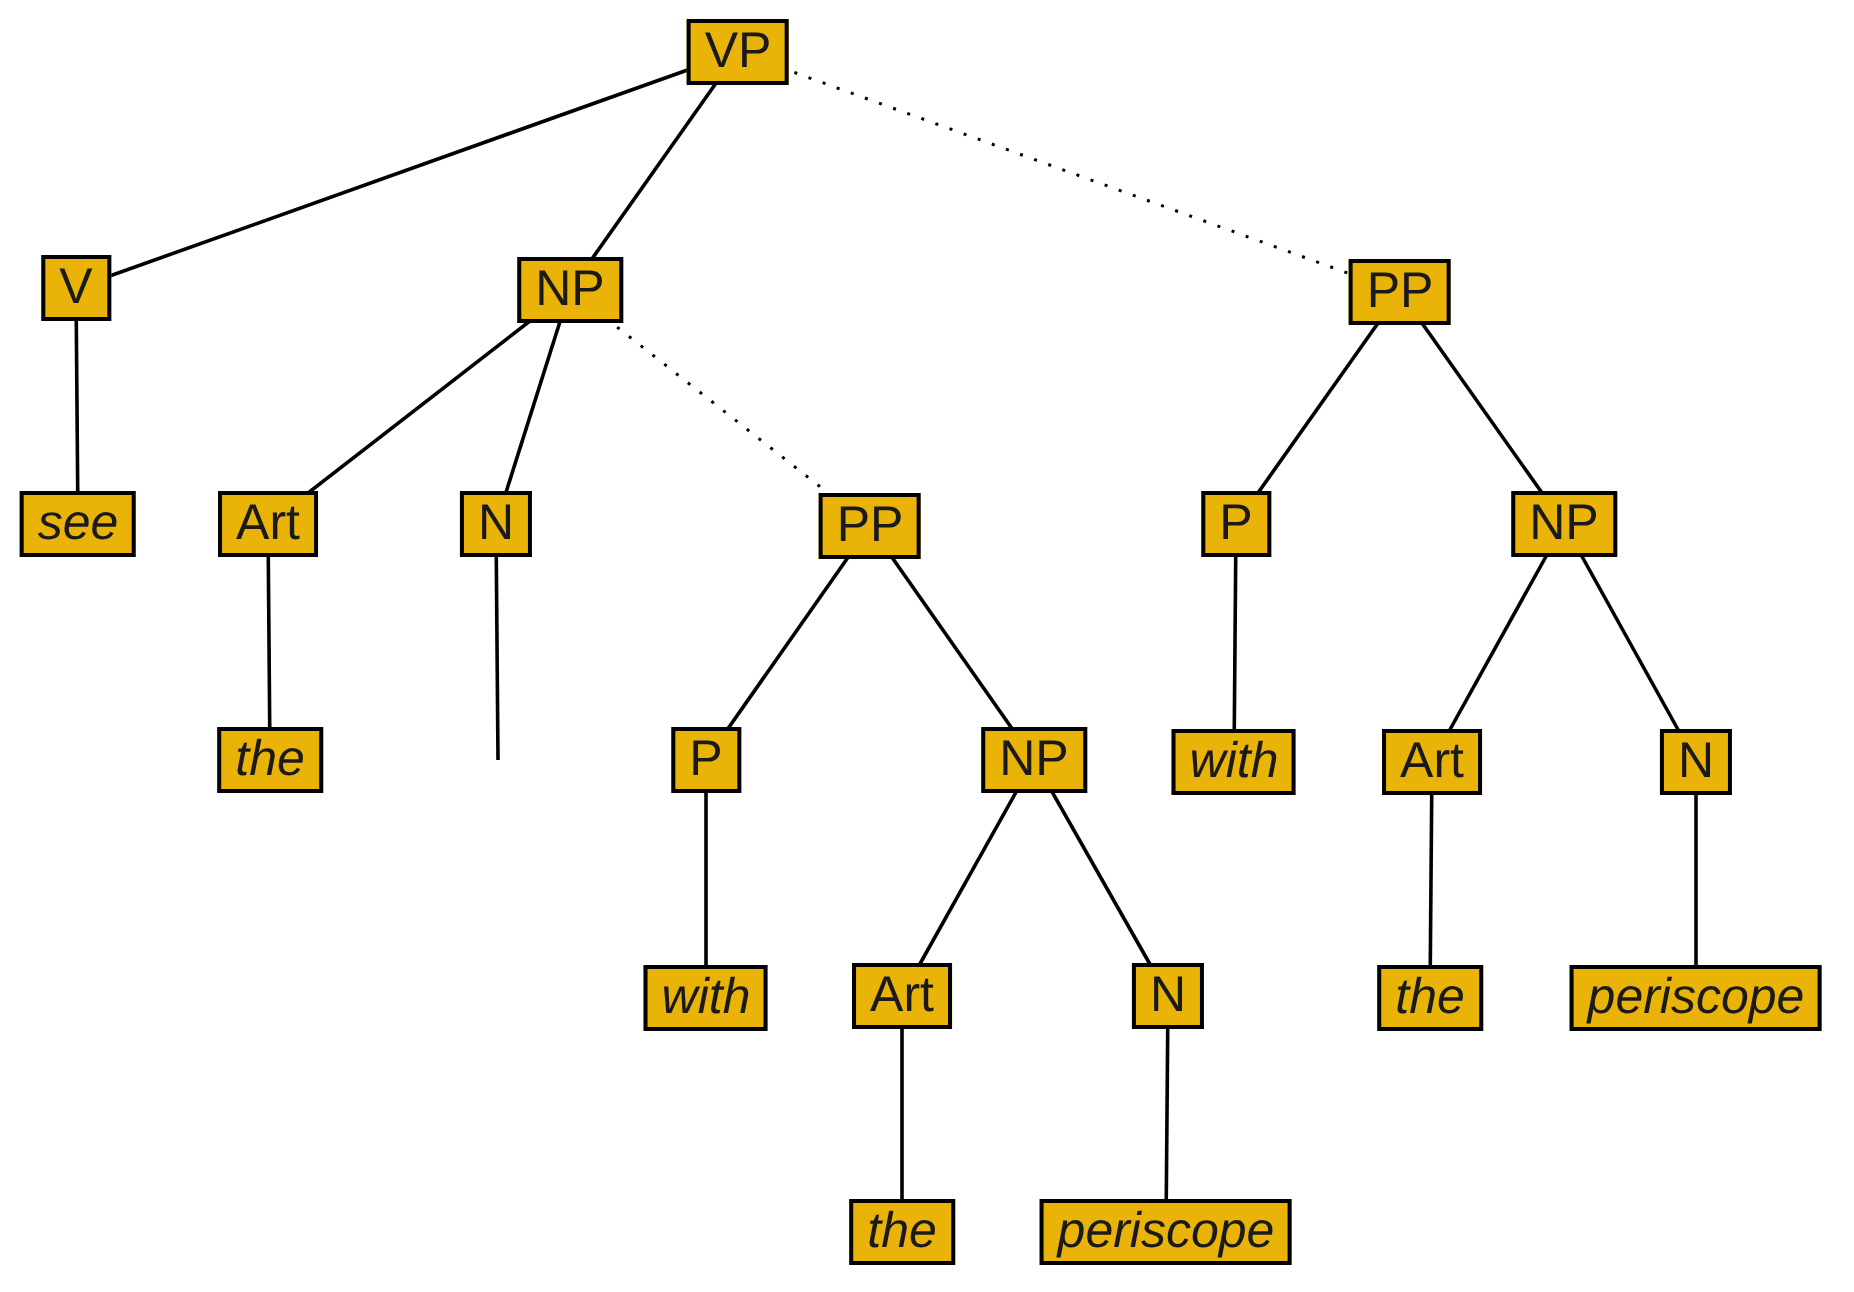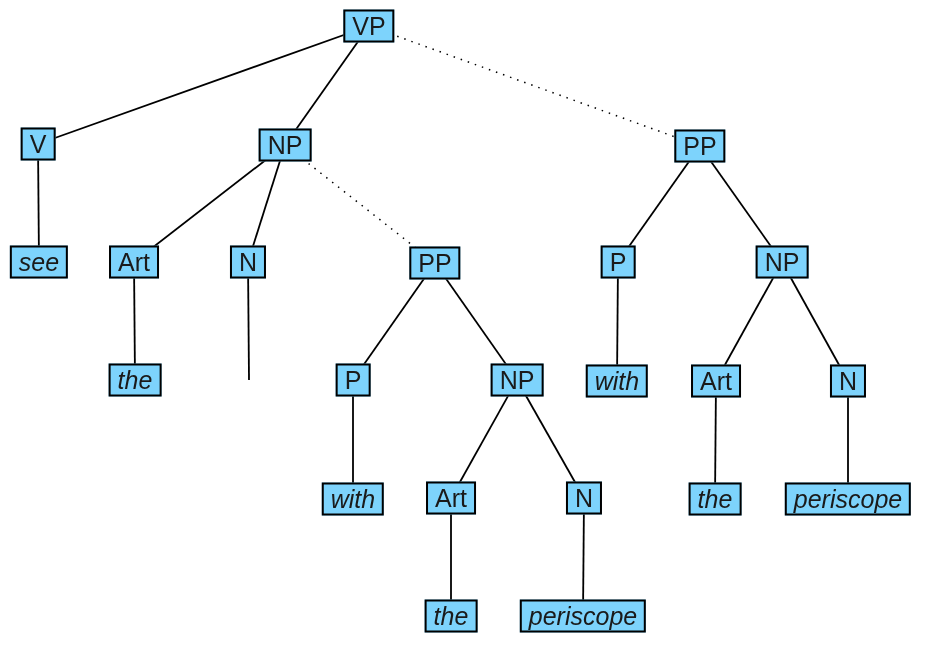--- a/index.html
+++ b/index.html
@@ -19,21 +19,21 @@
     position: absolute;
     left: 0;
     top: 0;
     width: 927px;
     height: 646px;
   }
   .node {
     position: absolute;
     transform: translate(-50%, -50%);
     border: 2px solid #000000;
-    background: #7dd3fc;
+    background: #eab308;
     color: #1a1a1a;
     font-size: 25px;
     line-height: 1.0;
     padding: 2px 7px;
     white-space: nowrap;
     text-align: center;
   }
   .node.terminal {
     font-style: italic;
   }

